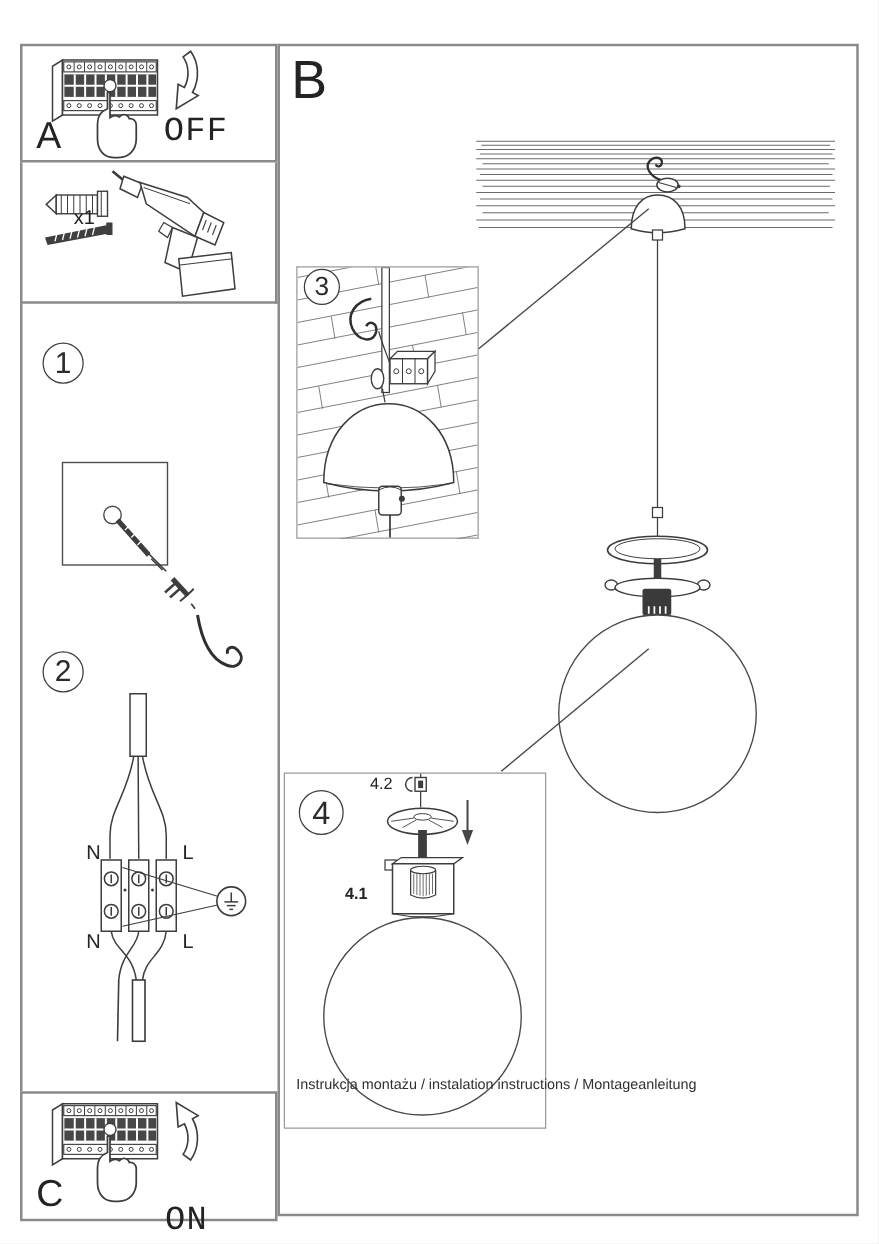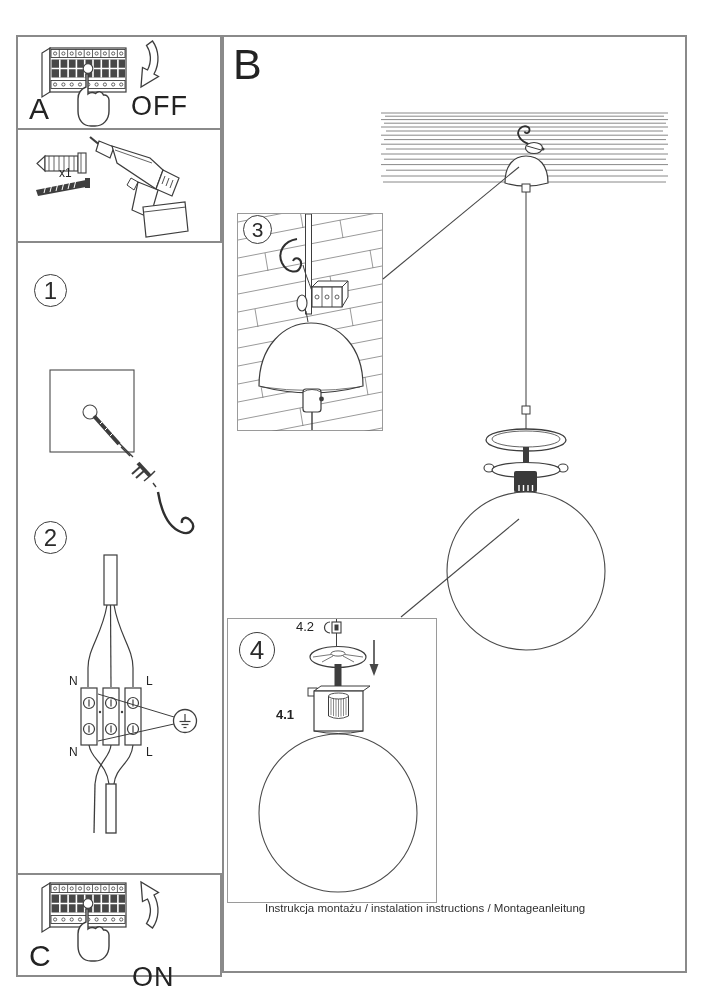--- a/index.html
+++ b/index.html
@@ -6,22 +6,22 @@
   .page{position:relative;width:703px;height:995px;background:#ffffff;overflow:hidden;
         font-family:"Liberation Sans", sans-serif;color:#2b2b2b;}
   .abs{position:absolute;}
   .box{position:absolute;border:2px solid #8a8a8a;background:transparent;box-sizing:border-box;}
   .box.thin{border-width:1px;border-color:#9a9a9a;}
   .art{position:absolute;left:0;top:0;width:703px;height:995px;}
   .lbl{position:absolute;line-height:1;color:#232323;white-space:nowrap;}
   .badge{position:absolute;border:1.6px solid #3d3d3d;border-radius:50%;background:#fff;
          display:flex;align-items:center;justify-content:center;color:#2b2b2b;box-sizing:border-box;}
   .big{font-size:30px;}
-  .state{font-size:27px;letter-spacing:1px;}
-  .small{font-size:12px;}
+  .state{font-size:27px;letter-spacing:1px;font-family:Liberation Mono, monospace;}
+  .small{font-size:16px;}
   .part{font-size:13px;}
   .footer{font-size:11.5px;color:#2f2f2f;line-height:1.55;}
   .vrule{position:absolute;border-left:2px solid #8a8a8a;width:0;}
 </style>
 </head>
 <body>
 
 <div class="page">
 
   <div class="box" style="left:16px;top:35px;width:206px;height:95px;"></div>
@@ -400,17 +400,17 @@
   <div class="lbl" style="left:233px;top:43px;font-size:43px;">B</div>
   <div class="lbl small" style="left:69px;top:675px;">N</div>
   <div class="lbl small" style="left:146px;top:675px;">L</div>
   <div class="lbl small" style="left:69px;top:746px;">N</div>
   <div class="lbl small" style="left:146px;top:746px;">L</div>
   <div class="lbl part" style="left:296px;top:620px;">4.2</div>
   <div class="lbl part" style="left:276px;top:708px;font-weight:bold;">4.1</div>
   <div class="lbl big" style="left:29px;top:941px;">C</div>
   <div class="lbl state" style="left:132px;top:964px;">ON</div>
 
-  <div class="abs footer" style="left:237px;top:900px;width:420px;margin-left:28px;">
+  <div class="abs footer" style="left:237px;top:860px;width:420px;">
     <div>Instrukcja montażu / instalation instructions / Montageanleitung</div>
   </div>
 
 </div>
 
 </body></html>

